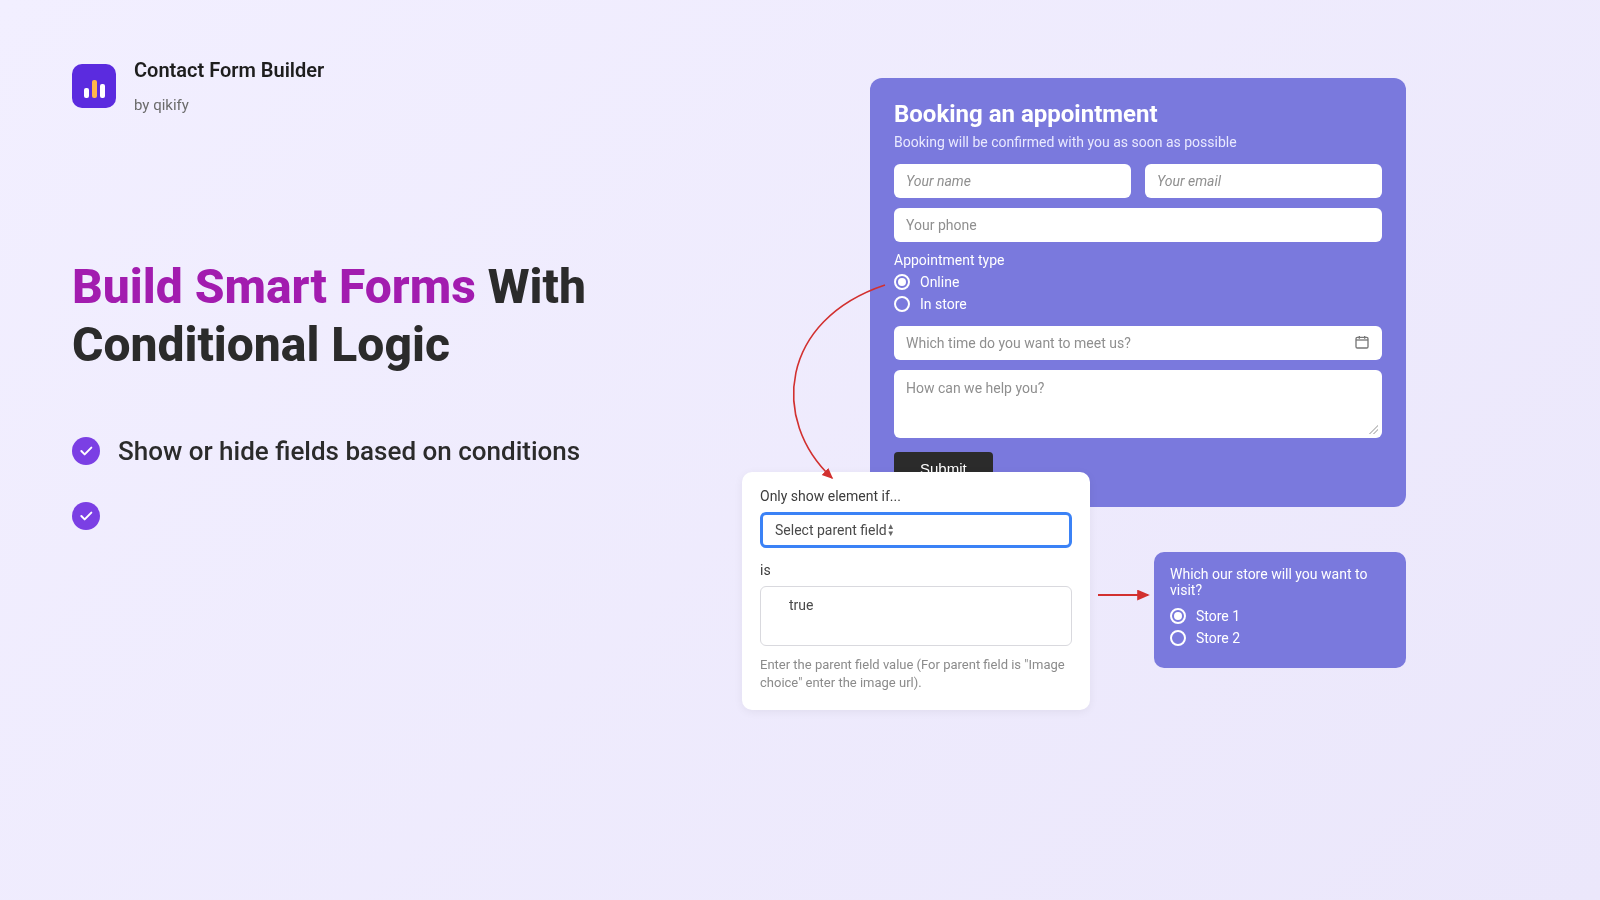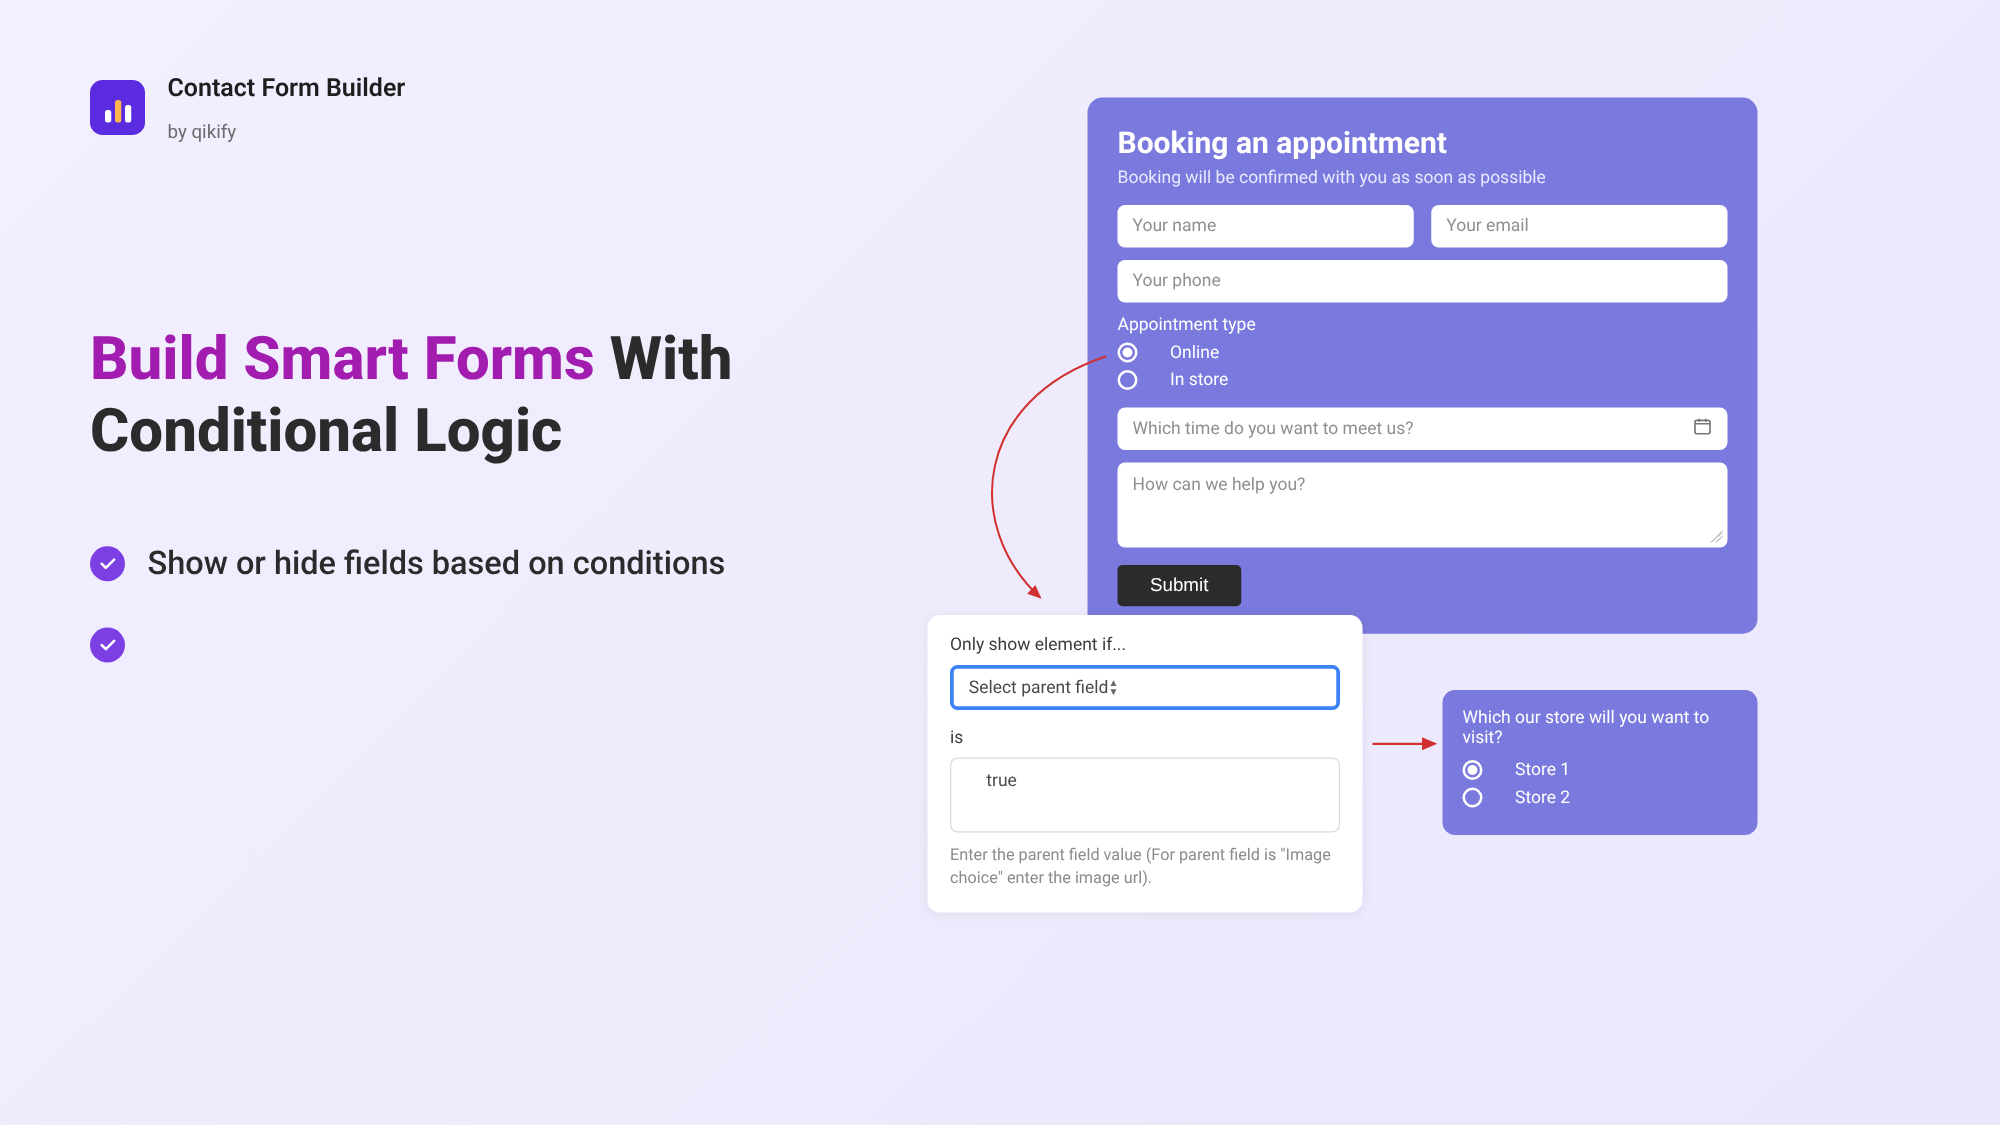--- a/index.html
+++ b/index.html
@@ -71,35 +71,35 @@
     position: absolute;
     left: 870px; top: 78px;
     width: 536px;
     background: #7a79dd;
     border-radius: 12px;
     padding: 22px 24px;
   }
   .form-panel h2 { color: #fff; font-size: 24px; font-weight: 700; }
   .form-panel .sub { color: #e9e9ff; font-size: 14px; margin-top: 6px; margin-bottom: 14px; }
   .row { display: flex; gap: 14px; margin-bottom: 10px; }
-  .row .field { flex: 1; }
+  .row .field { flex: 1; font-style: italic; }
   .field {
     background: #fff;
     border-radius: 6px;
     height: 34px;
     padding: 0 12px;
     font-size: 14px;
     color: #8f8f8f;
     display: flex; align-items: center;
     border: none;
     width: 100%;
   }
   .field-full { width: 100%; margin-bottom: 10px; }
   .section-label { color: #fff; font-size: 14px; margin-top: 6px; margin-bottom: 6px; }
-  .radio-row { display: flex; align-items: center; gap: 26px; color: #fff; font-size: 14px; margin-bottom: 6px; cursor: pointer; }
+  .radio-row { display: flex; align-items: center; gap: 10px; color: #fff; font-size: 14px; margin-bottom: 6px; cursor: pointer; }
   .radio {
     width: 16px; height: 16px; border-radius: 50%;
     border: 2px solid #fff;
     display: flex; align-items: center; justify-content: center;
   }
   .radio .dot { width: 8px; height: 8px; border-radius: 50%; background: #fff; }
   .date-field {
     background: #ffffff;
     border-radius: 6px;
     height: 34px;
@@ -132,21 +132,21 @@
     background: #2b2b2b; color: #fff;
     border: none; border-radius: 4px;
     font-size: 15px;
     padding: 8px 26px;
     cursor: pointer;
   }
 
   
   .cond-card {
     position: absolute;
-    left: 742px; top: 492px;
+    left: 742px; top: 472px;
     width: 348px;
     background: #fff;
     border-radius: 10px;
     padding: 16px 18px 18px;
     box-shadow: 0 2px 10px rgba(0,0,0,0.06);
   }
   .cond-card .lbl { font-size: 14px; color: #3c3c3c; margin-bottom: 8px; }
   .select {
     width: 100%;
     height: 36px;

